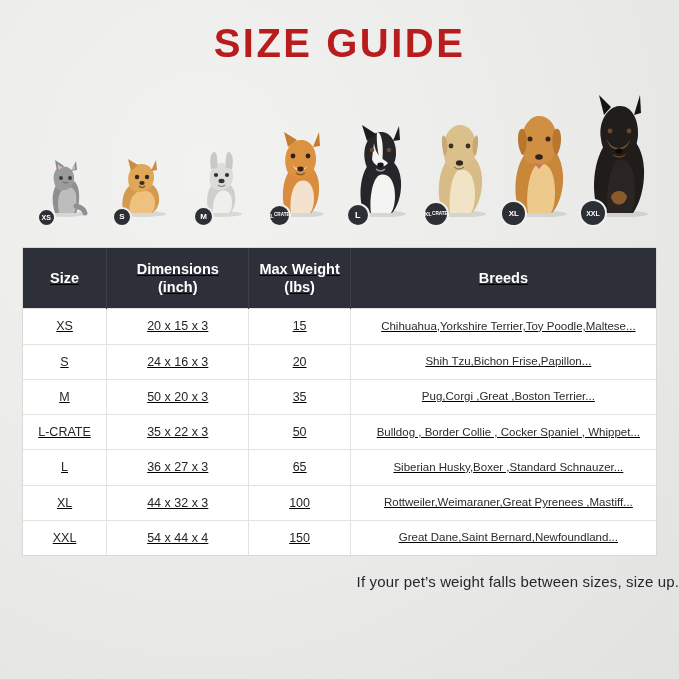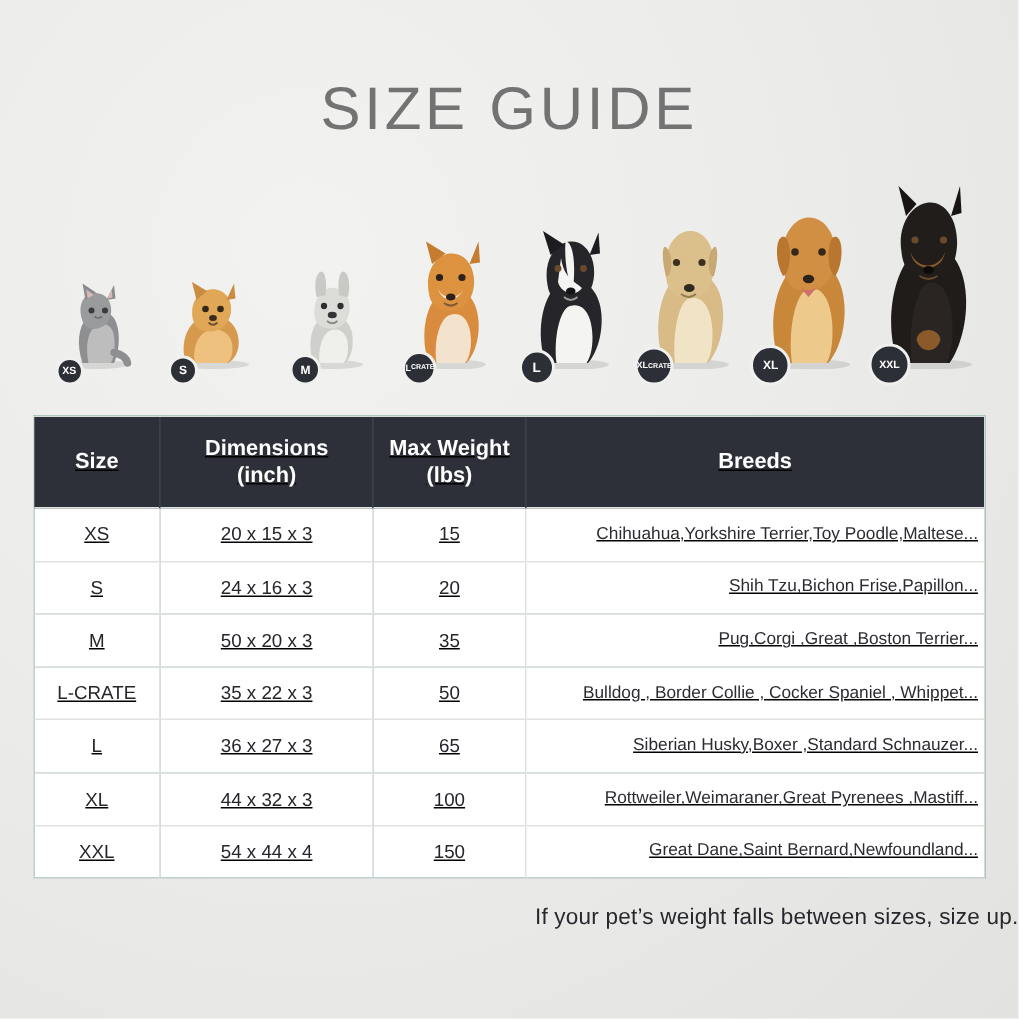--- a/index.html
+++ b/index.html
@@ -19,23 +19,23 @@
     height: 679px;
     position: relative;
     box-sizing: border-box;
   }
 
   
   .title {
     text-align: center;
     font-size: 40px;
     letter-spacing: 2.5px;
-    font-weight: normal;
-    color: #737373;
-    padding-top: 53px;
+    font-weight: bold;
+    color: #b91c1c;
+    padding-top: 23px;
     line-height: 1;
   }
 
   
   .dog-row {
     position: relative;
     height: 140px;
     margin: 18px 22px 0 22px;
     display: flex;
     align-items: flex-end;
@@ -109,21 +109,21 @@
     color: #24262b;
     padding: 9px 4px;
     text-align: center;
     border-top: 1px solid #e2e2df;
     border-right: 1px solid #e2e2df;
     background: #fff;
     line-height: 1.3;
   }
   tbody td:last-child { border-right: none; }
   tbody td.breeds {
-    text-align: right;
+    text-align: center;
     padding-left: 14px;
     font-size: 11.5px;
     color: #2a2c31;
   }
   col.c-size { width: 13.2%; }
   col.c-dim  { width: 22.5%; }
   col.c-wt   { width: 16.0%; }
   col.c-breeds { width: 48.3%; }
 
   .footnote {

